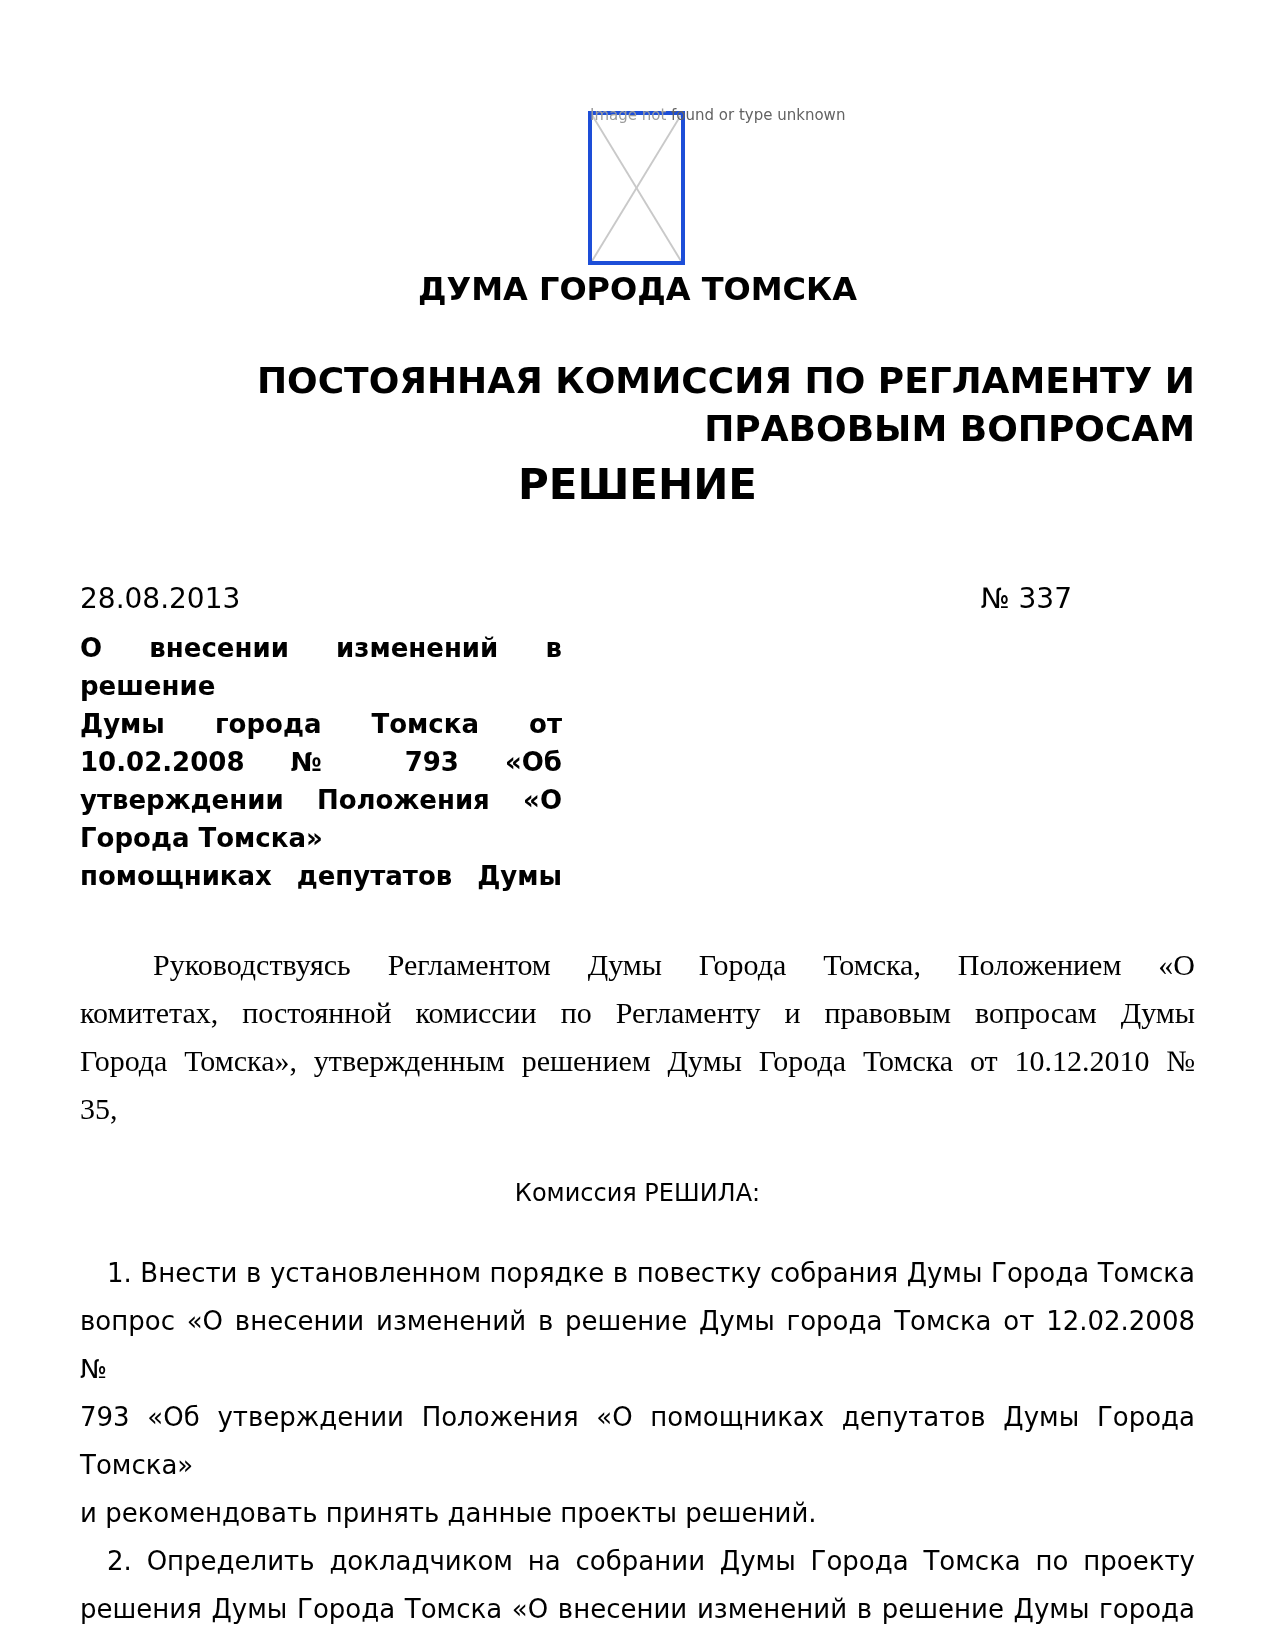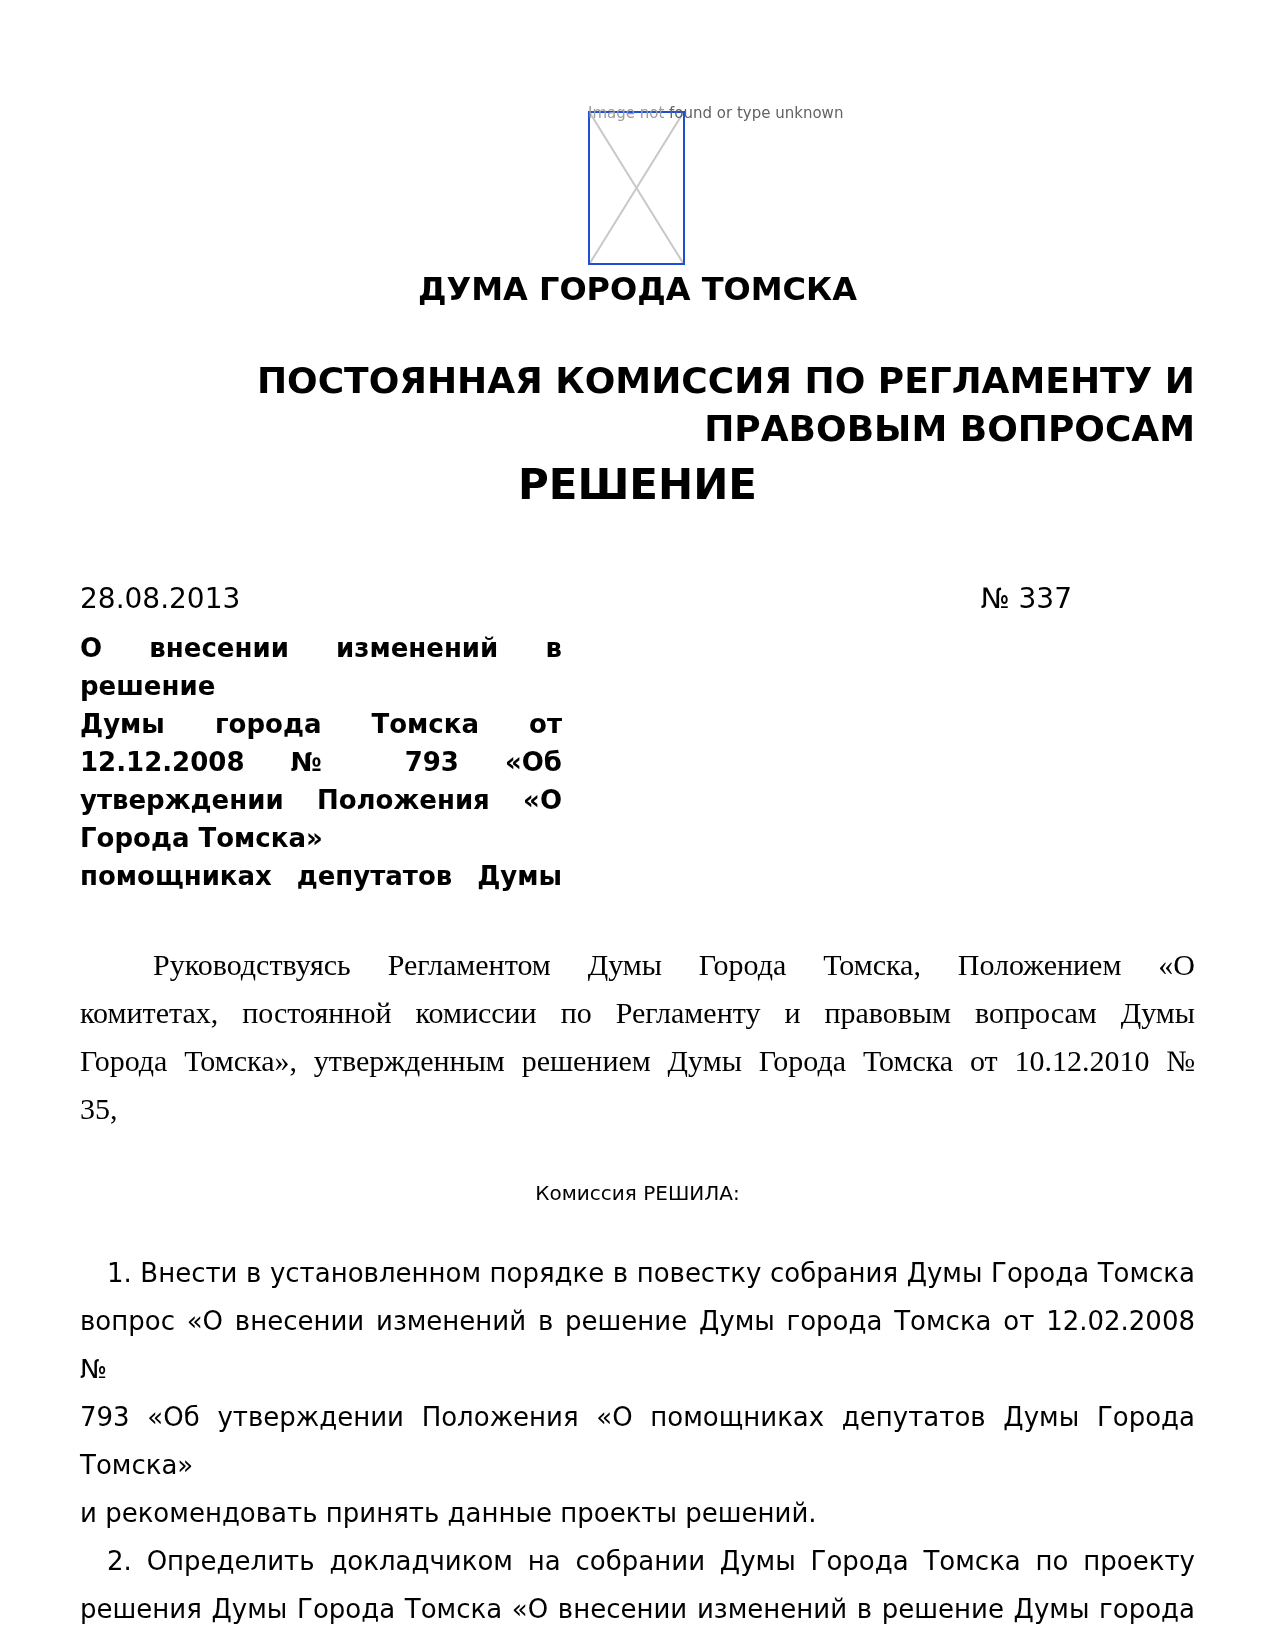--- a/index.html
+++ b/index.html
@@ -14,21 +14,21 @@
   }
   .content { padding: 0 80px; }
 
   
   .img-ph {
     position: absolute;
     left: 588px;
     top: 111px;
     width: 97px;
     height: 154px;
-    border: 2px solid #1d4ed8;
+    border: 4px solid #1d4ed8;
     box-sizing: border-box;
   }
   .img-ph svg { display: block; width: 100%; height: 100%; }
   .img-alt {
     position: absolute;
     left: -2px;
     top: -10px;
     white-space: nowrap;
     font-size: 15px;
     line-height: 20px;
@@ -63,21 +63,21 @@
 
   
   .body-par {
     margin-top: 46px;
     font-size: 30px;
     line-height: 48px;
     font-family: Liberation Serif, serif;
   }
   .resolved {
     margin-top: 36px;
-    font-size: 20px;
+    font-size: 24px;
     line-height: 48px;
     text-align: center;
   }
   .item1 { margin-top: 32px; font-size: 26px; line-height: 48px; }
   .item2 { margin-top: 0;    font-size: 26px; line-height: 48px; }
 
   
   .jline { text-align: justify; text-align-last: justify; }
   .jline.last { text-align-last: left; }
   .preamble-block .jline.first { padding-left: 73px; }
@@ -105,21 +105,21 @@
     <div class="h3">РЕШЕНИЕ</div>
 
     <div class="meta-row">
       <span class="date">28.08.2013</span>
       <span class="num">№ 337</span>
     </div>
 
     <div class="subject subject-block">
         <div class="jline first">О внесении изменений в решение</div>
         <div class="jline">Думы города Томска от</div>
-        <div class="jline">12.12.2008 № 793 «Об</div>
+        <div class="jline">10.02.2008 № 793 «Об</div>
         <div class="jline">утверждении Положения «О</div>
         <div class="jline last">Города Томска»</div>
         <div class="jline">помощниках депутатов Думы</div>
       </div>
 
     <div class="body-par preamble-block">
         <div class="jline first">Руководствуясь Регламентом Думы Города Томска, Положением «О</div>
         <div class="jline">комитетах, постоянной комиссии по Регламенту и правовым вопросам Думы</div>
         <div class="jline">Города Томска», утвержденным решением Думы Города Томска от 10.12.2010 №</div>
         <div class="jline last">35,</div>

